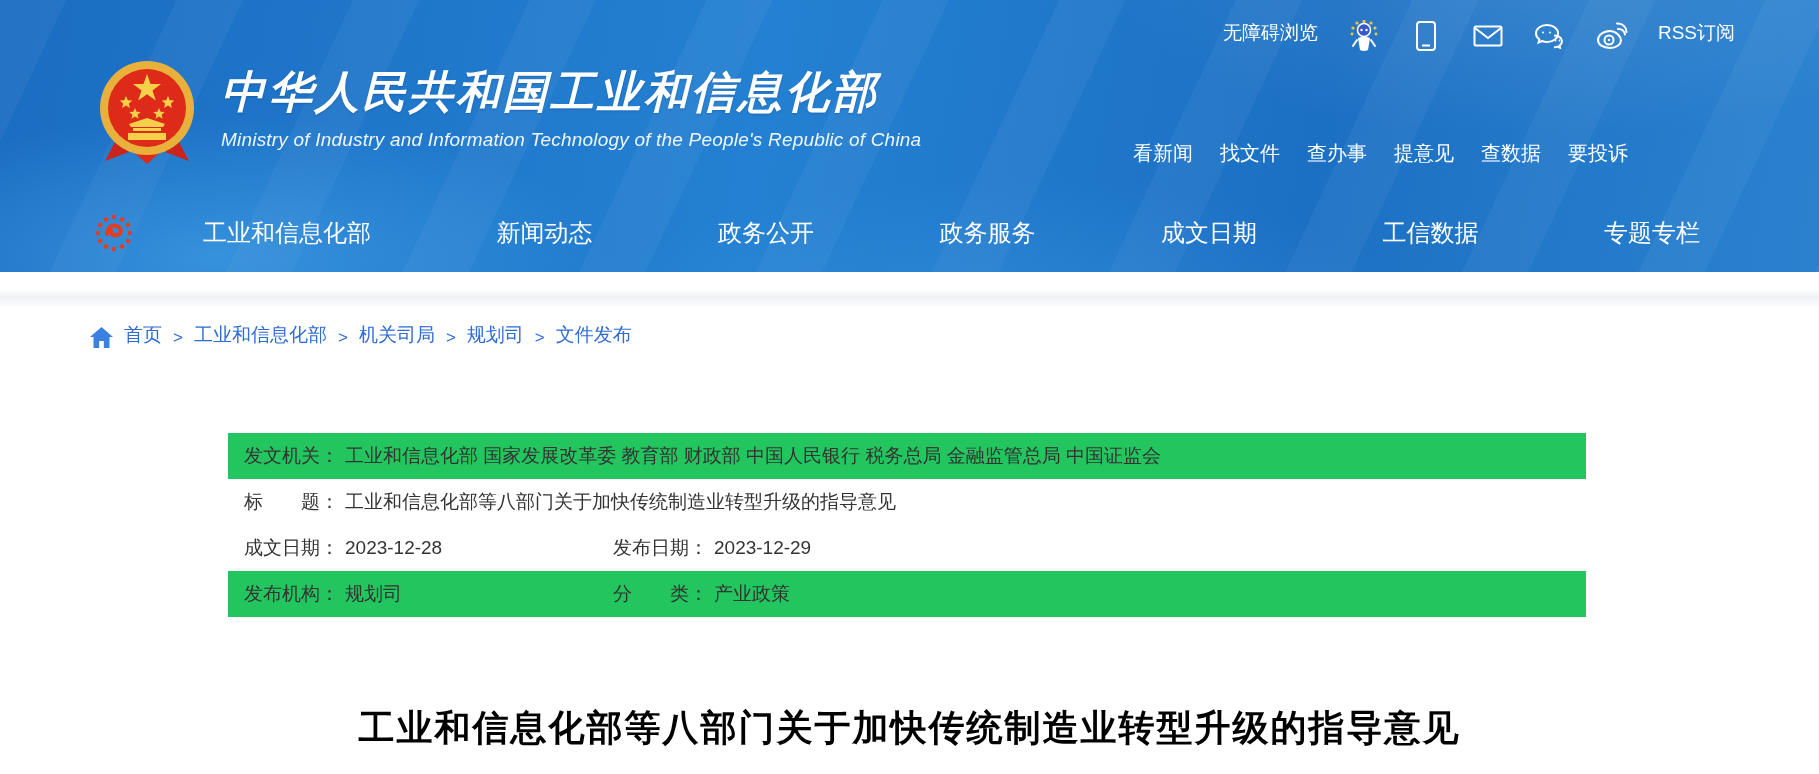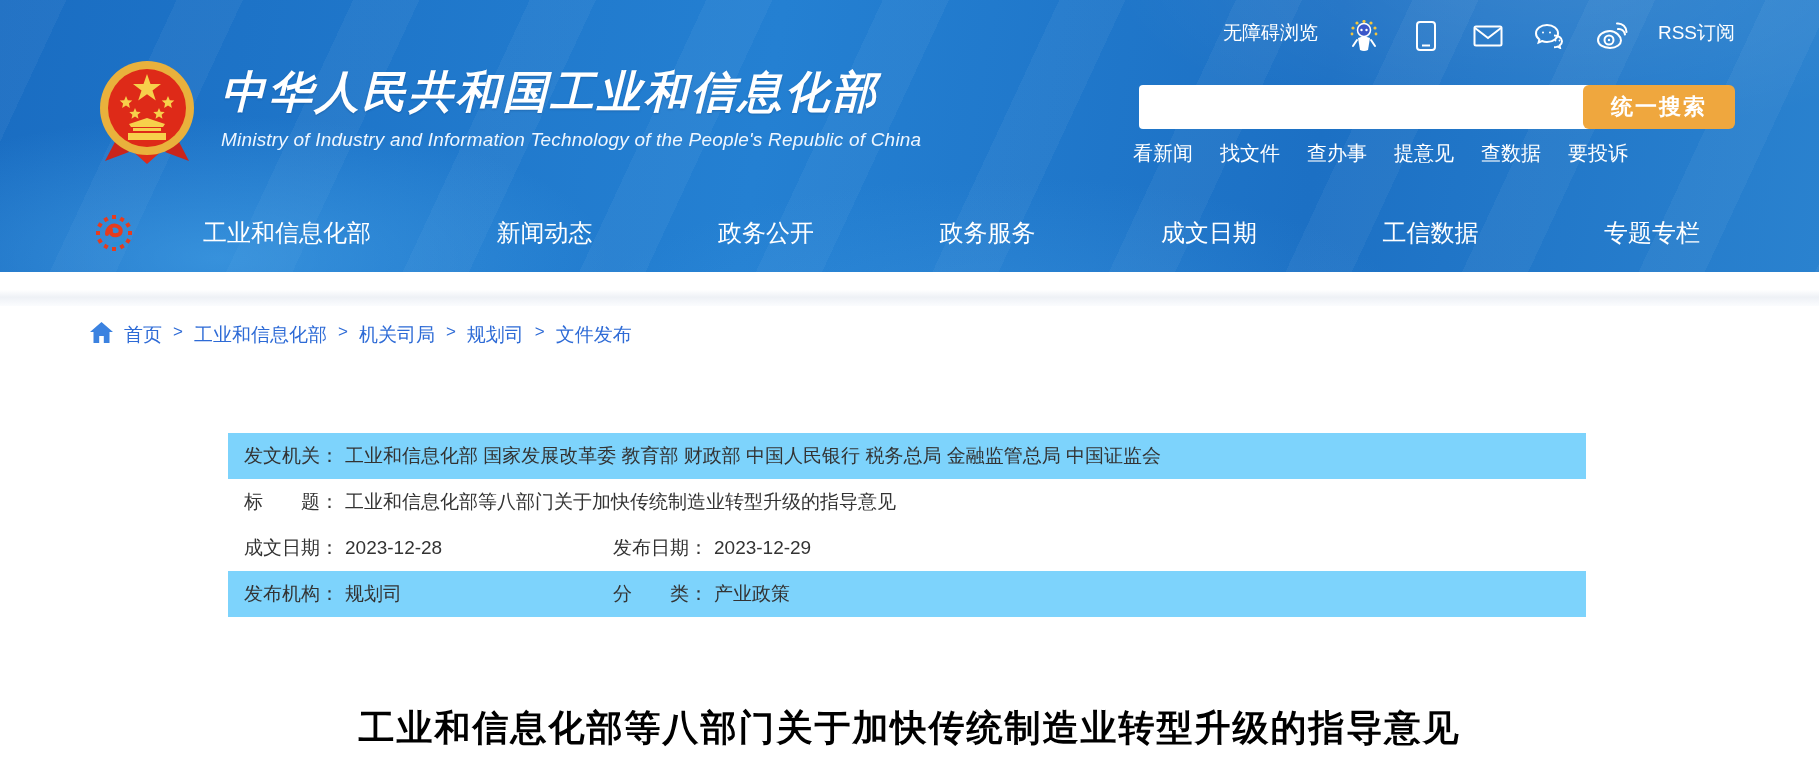--- a/index.html
+++ b/index.html
@@ -48,29 +48,29 @@
   .nav { position:absolute; left:0; bottom:0; width:100%; height:78px; }
   .nav-logo { position:absolute; left:95px; top:20px; width:38px; height:38px; }
   .nav-items { position:absolute; left:203px; right:119px; top:0; height:100%; display:flex; justify-content:space-between; align-items:center; }
   .nav-items a { color:#fff; font-size:24px; text-decoration:none; white-space:nowrap; }
 
   
   .header-sep { position:absolute; top:272px; left:0; width:100%; height:34px;
     background:linear-gradient(180deg,#fff 0 52%,#eef1f6 74%,#fbfcfe 100%); }
 
   
-  .breadcrumb { position:absolute; top:322px; left:90px; display:flex; align-items:flex-start; gap:11px; font-size:19px; }
+  .breadcrumb { position:absolute; top:322px; left:90px; display:flex; align-items:flex-end; gap:11px; font-size:19px; }
   .breadcrumb a { color:#2e6bd6; text-decoration:none; }
   .crumb-sep { color:#2e6bd6; font-size:17px; }
   .home-icon { width:23px; height:21px; display:inline-block; }
 
   
   .doc-table { position:absolute; top:433px; left:228px; width:1358px; font-size:19px; color:#333; }
   .meta-row { position:relative; height:46px; line-height:46px; padding-left:16px; white-space:nowrap; }
-  .meta-row.gray { background:#7dd3fc; }
+  .meta-row.gray { background:#22c55e; }
   .meta-label { color:#333; }
   .meta-value { color:#333; margin-left:6px; }
   .meta-col2 { position:absolute; left:385px; top:0; height:46px; line-height:46px; }
 
   
   .article-title { position:absolute; top:704px; left:0; width:100%; text-align:center;
     font-size:36px; font-weight:bold; color:#000; letter-spacing:2px; }
 </style>
 </head>
 <body>
@@ -150,24 +150,20 @@
           <rect x="38" y="70" width="28" height="3" fill="#f7d04b"></rect>
           <rect x="33" y="75" width="38" height="7" fill="#f7d04b"></rect>
         </svg>
       </span>
       <div class="brand-text">
         <div class="brand-title">中华人民共和国工业和信息化部</div>
         <div class="brand-sub">Ministry of Industry and Information Technology of the People's Republic of China</div>
       </div>
     </div>
 
-    <div class="search-wrap">
-      <input class="search-input" type="text" value="" style="">
-      <button class="search-btn">统一搜索</button>
-    </div>
     <div class="quick-links">
       <a href="#">看新闻</a>
       <a href="#">找文件</a>
       <a href="#">查办事</a>
       <a href="#">提意见</a>
       <a href="#">查数据</a>
       <a href="#">要投诉</a>
     </div>
 
     <div class="nav">

